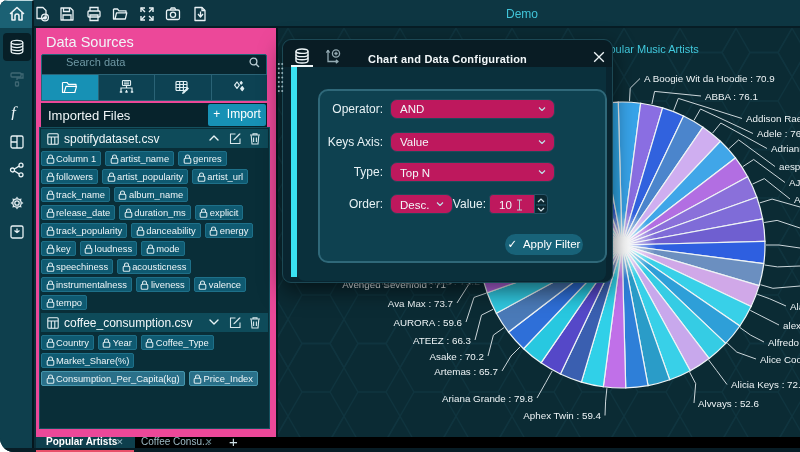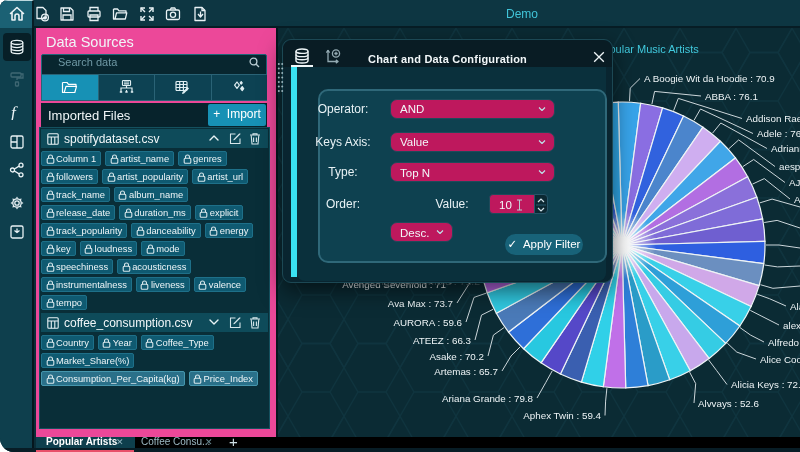--- a/index.html
+++ b/index.html
@@ -9,21 +9,21 @@
 #homebtn { left:0; top:0; width:34px; height:28px; background:#1b6174; border-right:2px solid #071d25; border-top:1px solid #bcd8de; }
 #demo { left:492px; top:7px; width:60px; text-align:center; color:#41c4d8; font-size:12px; }
 .tbi { top:6px; width:16px; height:16px; }
 
 #sidebar { left:0; top:28px; width:34px; height:424px; background:#0e3f4d; border-right:2px solid #05161d; }
 #sbactive { left:3px; top:5px; width:28px; height:28px; background:#071f27; border-radius:4px; }
 .sbi { left:9px; width:16px; height:16px; }
 
 #panel { left:36px; top:28px; width:242px; height:409px; background:#ec4899; border-right:2px solid #05161d; }
 #pTitle { left:10px; top:6px; color:#f0f6f8; font-size:14.5px; }
-#search { left:5px; top:26px; width:226px; height:32px; background:#08262f; border:1px solid #20657a; border-radius:2px; color:#6f98a4; font-size:11px; line-height:14px; padding-left:16px; }
+#search { left:5px; top:26px; width:226px; height:32px; background:#08262f; border:1px solid #20657a; border-radius:2px; color:#6f98a4; font-size:11px; line-height:14px; padding-left:24px; }
 #btnrow { left:5px; top:46px; width:226px; height:27px; background:#0d4253; display:flex; border-left:1px solid #2a6376; }
 .brb { flex:1; border:1px solid #2a6376; border-left:none; display:flex; align-items:center; justify-content:center; }
 .brb:last-child { border-right:none; }
 .brb.active { background:#1791b5; }
 #impRow { left:5px; top:75px; width:226px; height:24px; background:#07232c; }
 #impRow span { position:absolute; left:7px; top:5px; color:#f0f6f8; font-size:13px; }
 #impBtn { left:167px; top:1px; width:58px; height:22px; background:#1791b5; border-radius:2px; color:#fff; font-size:12px; text-align:center; line-height:21px; }
 #fileBox { left:3px; top:99px; width:231px; height:302px; border:1px solid #14505e; background:#092e38; }
 .fhead { left:1px; width:227px; height:19px; background:#0e4b5a; }
 .fhead .fname { position:absolute; left:23px; top:3px; color:#f2f7f9; font-size:12px; }
@@ -41,21 +41,21 @@
 #tab1 { left:0px; top:0px; width:99px; height:12px; background:#0e3f4d; color:#fff; font-weight:bold; font-size:10px; }
 #tab2 { left:101px; top:0px; width:88px; height:12px; color:#9dbac4; font-size:10px; }
 
 #modal { left:282px; top:39px; width:331px; height:244px; background:#092530; border:1px solid #1c4854; border-radius:9px; box-shadow:0 8px 22px rgba(0,0,0,0.55); }
 #mhead { left:0; top:0; width:100%; height:27px; background:#091c24; border-radius:9px 9px 0 0; }
 #mtitle { left:0; top:13px; width:100%; text-align:center; color:#f2f7f9; font-size:11px; font-weight:bold; letter-spacing:0.2px; }
 #mclose { left:309px; top:10px; width:14px; height:14px; }
 #cyanbar { left:8px; top:27px; width:6px; height:210px; background:#3ae1f2; }
 #mbody { left:14px; top:27px; width:309px; height:214px; background:#0a303c; border-radius:0 0 8px 8px; }
 #mpanel { left:35px; top:49px; width:289px; height:174px; background:#0e4150; border:2px solid #2f6879; border-radius:10px; }
-.mlabel { position:absolute; color:#e8f2f5; font-size:12px; text-align:center; }
+.mlabel { position:absolute; color:#e8f2f5; font-size:12px; text-align:right; }
 .dd { position:absolute; background:#be185d; border:1px solid #1f4a5a; border-radius:7px; color:#f2f7f9; font-size:11.5px; }
 .dd .t { position:absolute; left:9px; top:3.5px; }
 .dd .c { position:absolute; right:7px; top:4px; width:10px; height:10px; }
 #applyBtn { left:222px; top:194px; width:78px; height:21px; background:#186379; border-radius:11px; color:#fff; font-size:11.5px; text-align:center; line-height:21px; white-space:nowrap; }
 #dots { left:277px; top:62px; width:7px; height:32px; }
 svg { display:block; }
 </style></head><body>
 <div id="app">
 
 <div class="abs" id="chart">
@@ -540,21 +540,21 @@
         </svg>
       </div>
       <div class="mlabel" style="left:20px;top:125px;width:80px;">Type:</div>
       <div class="dd" style="left:107px;top:122px;width:165px;height:20px;">
         <span class="t">Top N</span>
         <svg class="c" viewBox="0 0 10 10">
           <path d="M2 3.5 L5 6.5 L8 3.5" fill="none" stroke="#bfe3ea" stroke-width="1.1" stroke-linejoin="round"></path>
         </svg>
       </div>
       <div class="mlabel" style="left:20px;top:157px;width:80px;">Order:</div>
-      <div class="dd" style="left:107px;top:154px;width:63px;height:20px;margin-top:28px;">
+      <div class="dd" style="left:107px;top:154px;width:63px;height:20px;">
         <span class="t">Desc.</span>
         <svg class="c" viewBox="0 0 10 10">
           <path d="M2 3.5 L5 6.5 L8 3.5" fill="none" stroke="#bfe3ea" stroke-width="1.1" stroke-linejoin="round"></path>
         </svg>
       </div>
       <div class="mlabel" style="left:135px;top:157px;width:68px;">Value:</div>
       <div class="dd" style="left:206px;top:154px;width:57px;height:20px;border-radius:4px 0 0 4px;">
         <span class="t">10</span>
         <svg style="position:absolute;left:26px;top:4px;" width="8" height="12" viewBox="0 0 8 12">
           <path d="M1 1 h5 M1 11 h5 M3.5 1 V11" stroke="#b8ccd3" stroke-width="1"></path>

